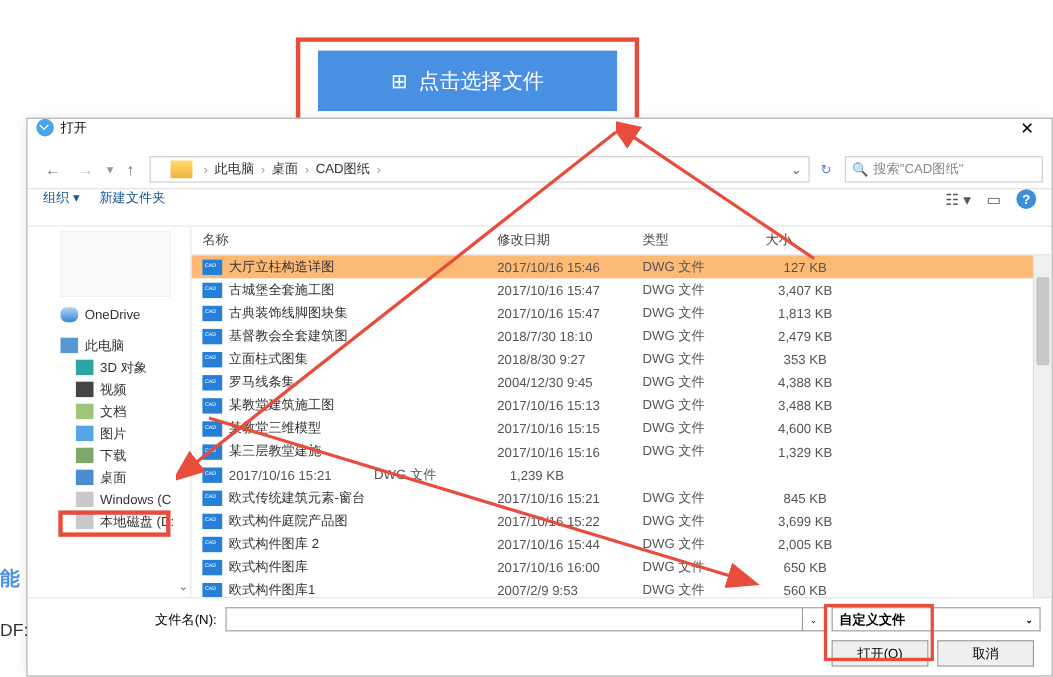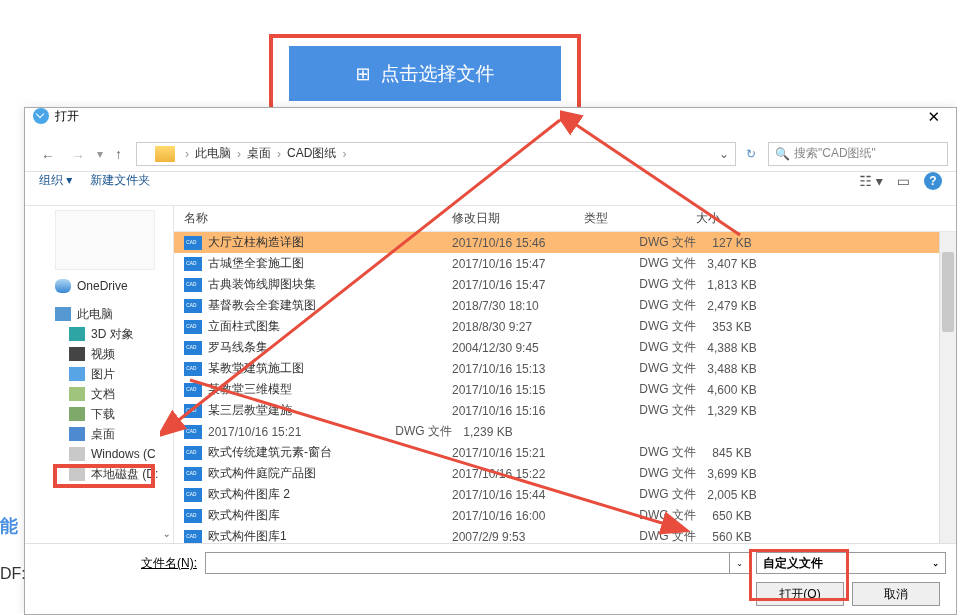--- a/index.html
+++ b/index.html
@@ -60,28 +60,28 @@
     .col-date { width: 132px; color: #444; }
     .col-type { width: 112px; color: #444; }
     .col-size { width: 80px; color: #444; text-align: left; }
     .file-list { flex: 1; overflow: hidden; }
     .file-row { display: flex; height: 21px; align-items: center; padding-left: 10px; }
     .file-row.selected { background: #fdba74; }
     .file-icon { width: 18px; height: 14px; background: #2780d8; margin-right: 6px; position: relative; flex-shrink: 0; }
     .file-icon::after { content: "CAD"; position: absolute; color: #fff; font-size: 6px; top: 3px; left: 1px; transform: scale(0.8); }
     .fn { width: 244px; color: #333; white-space: nowrap; overflow: hidden; }
     .fd { width: 132px; color: #555; }
-    .ft { width: 112px; color: #555; text-align: right; }
+    .ft { width: 112px; color: #555; }
     .fs { width: 80px; color: #555; text-align: center; padding-right: 8px; }
     .vscroll { position: absolute; right: 0; top: 26px; bottom: 0; width: 17px; background: #f0f0f0; border-left: 1px solid #ddd; }
     .vscroll .thumb { position: absolute; left: 2px; right: 2px; top: 20px; height: 80px; background: #c8c8c8; border-radius: 2px; }
     
     .bottom-panel { border-top: 1px solid #e0e0e0; padding: 8px 10px; display: flex; flex-direction: column; gap: 8px; position: relative; }
     .filename-row { display: flex; align-items: center; }
-    .filename-row .lbl { width: 170px; text-align: right; padding-right: 8px; text-decoration: underline; }
+    .filename-row .lbl { width: 170px; text-align: right; padding-right: 8px; }
     .filename-input { flex: 1; height: 22px; border: 1px solid #999; max-width: 530px; }
     .fn-dd { width: 20px; height: 22px; border: 1px solid #999; border-left: none; display: flex; align-items: center; justify-content: center; font-size: 8px; }
     .filter-dd { width: 190px; height: 22px; border: 1px solid #999; margin-left: 6px; display: flex; align-items: center; padding: 0 6px; font-weight: bold; }
     .filter-dd .dd { margin-left: auto; font-size: 8px; }
     .btn-row { display: flex; justify-content: flex-end; gap: 8px; padding-right: 6px; }
     .std-btn { width: 88px; height: 24px; border: 1px solid #999; background: #efefef; display: flex; align-items: center; justify-content: center; }
     
     .highlight-box { position: absolute; border: 3px solid #e74c3c; pointer-events: none; z-index: 100; }
     
     svg.arrow { position: absolute; pointer-events: none; z-index: 90; }
@@ -154,26 +154,26 @@
           </div>
           <div class="sidebar-item" style="padding-left:44px">
     <div class="icon ico-3d"></div>
     <span>3D 对象</span>
           </div>
           <div class="sidebar-item" style="padding-left:44px">
     <div class="icon ico-video"></div>
     <span>视频</span>
           </div>
           <div class="sidebar-item" style="padding-left:44px">
+    <div class="icon ico-doc"></div>
+    <span>文档</span>
+          </div>
+          <div class="sidebar-item" style="padding-left:44px">
     <div class="icon ico-pic"></div>
     <span>图片</span>
-          </div>
-          <div class="sidebar-item" style="padding-left:44px">
-    <div class="icon ico-doc"></div>
-    <span>文档</span>
           </div>
           <div class="sidebar-item" style="padding-left:44px">
     <div class="icon ico-dl"></div>
     <span>下载</span>
           </div>
           <div class="sidebar-item" style="padding-left:44px">
     <div class="icon ico-desktop"></div>
     <span>桌面</span>
           </div>
           <div class="sidebar-item" style="padding-left:44px">

